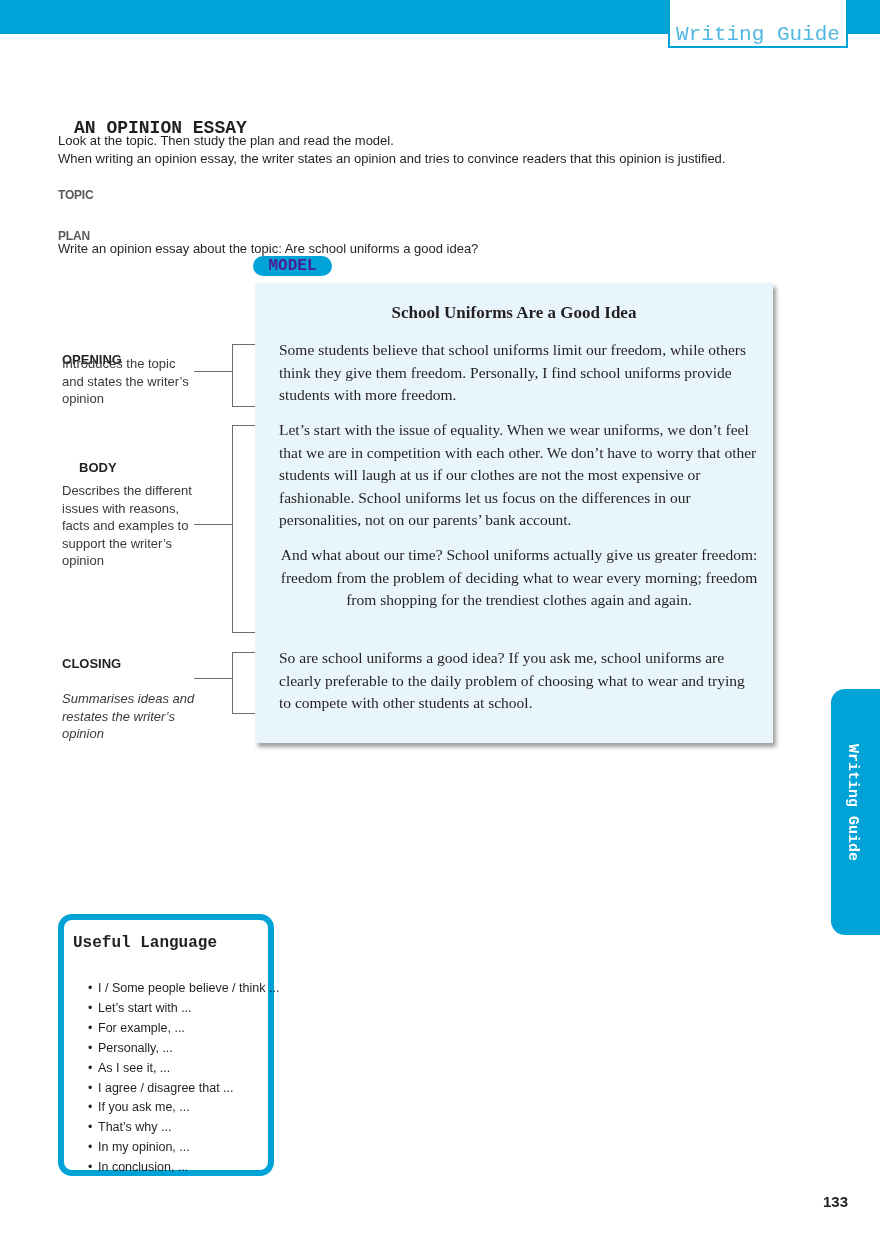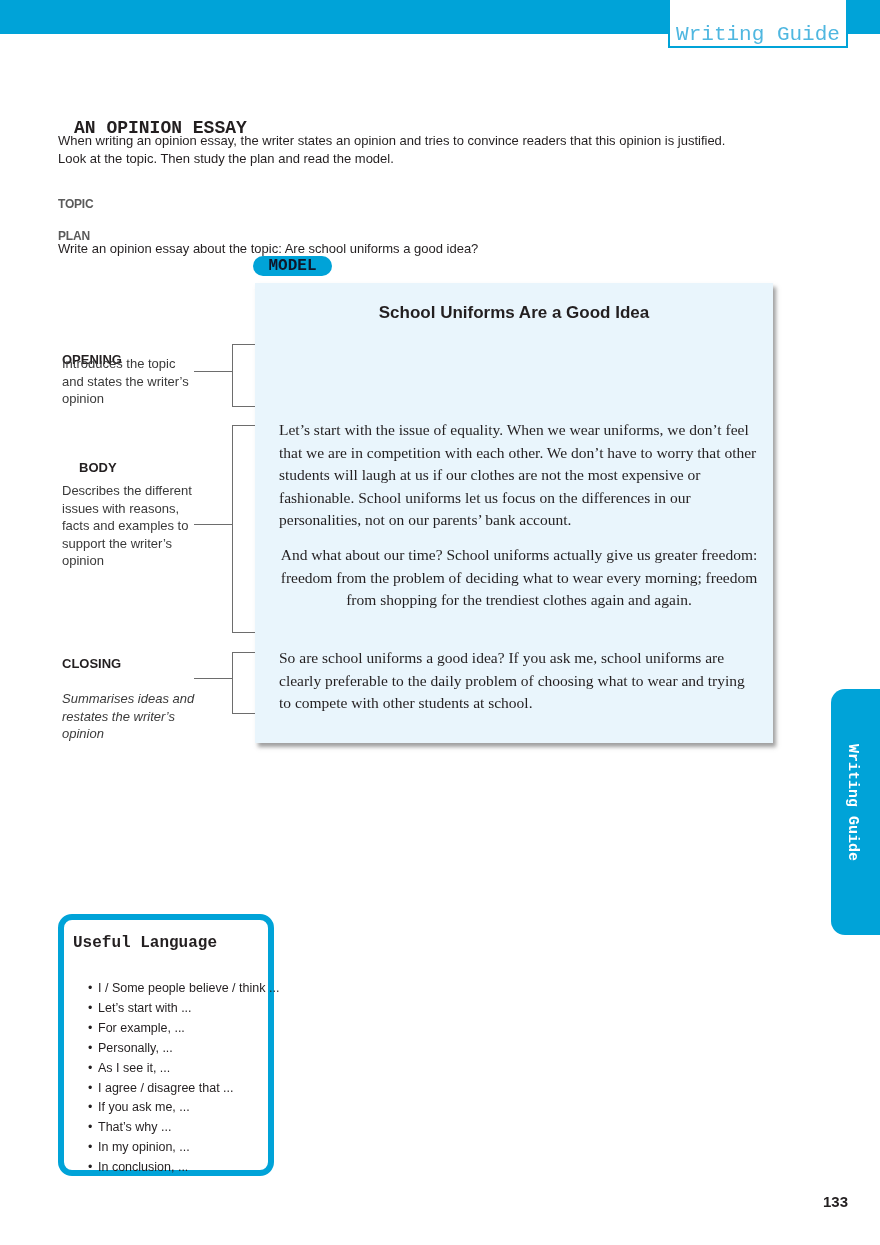--- a/index.html
+++ b/index.html
@@ -20,30 +20,30 @@
   .h1 {
     position: absolute; left: 58px; top: 102px; margin: 16px;
     font-family: "Liberation Mono", monospace; font-weight: bold; font-size: 18px; color: #231f20;
   }
   .intro { position: absolute; left: 58px; top: 132px; width: 700px; font-size: 13px; line-height: 18px; color: #231f20; }
   .sublabel { position: absolute; left: 58px; font-size: 12px; font-weight: bold; color: #5a5a5a; letter-spacing: -0.2px; }
   .topic-text { position: absolute; left: 58px; top: 200px; font-size: 13px; color: #231f20; margin-top: 41px; }
 
   .model-pill {
     position: absolute; left: 253px; top: 256px; width: 79px; height: 20px; border-radius: 10px;
-    background: #00a3d8; color: #0f172a; text-align: center;
+    background: #00a3d8; color: #4c1d95; text-align: center;
     font-family: "Liberation Mono", monospace; font-weight: bold; font-size: 16px; line-height: 20px;
   }
   .model-box {
     position: absolute; left: 255px; top: 283px; width: 518px; height: 460px;
     background: #e9f5fc; box-shadow: 3px 4px 4px rgba(80,80,80,0.55);
   }
   .model-title {
     position: absolute; left: 0; right: 0; top: 20px; text-align: center;
-    font-family: Liberation Sans, sans-serif; font-weight: bold; font-size: 17px; color: #231f20;
+    font-family: Liberation Serif, serif; font-weight: bold; font-size: 17px; color: #231f20;
   }
   .para {
     position: absolute; left: 24px; width: 480px;
     font-family: "Liberation Serif", serif; font-size: 15.5px; line-height: 22.5px; color: #231f20;
   }
 
   .plan-head { position: absolute; left: 62px; font-size: 13px; font-weight: bold; color: #231f20; }
   .plan-desc { position: absolute; left: 62px; width: 135px; font-size: 13px; line-height: 17.5px; color: #3a3a3a; }
   .line { position: absolute; background: #6d6d6d; }
 
@@ -73,24 +73,24 @@
 </head>
 <body>
 
 <div class="top-bar"></div>
 <div class="header-tab">
   <span>Writing Guide</span>
 </div>
 
 <h1 class="h1">AN OPINION ESSAY</h1>
 <div class="intro">
+  <div>Look at the topic. Then study the plan and read the model.</div>
   <div>When writing an opinion essay, the writer states an opinion and tries to convince readers that this opinion is justified.</div>
-  <div>Look at the topic. Then study the plan and read the model.</div>
 </div>
-<div class="sublabel" style="top:197px;text-align:center;">TOPIC</div>
+<div class="sublabel" style="top:188px;text-align:center;">TOPIC</div>
 <div class="topic-text">Write an opinion essay about the topic: Are school uniforms a good idea?</div>
 <div class="sublabel" style="top:229px;">PLAN</div>
 
 <div class="plan-head" style="top:352px;">OPENING</div>
 <div class="plan-desc" style="top:355px;">Introduces the topic and states the writer’s opinion</div>
 
 <div class="plan-head" style="top:460px;padding-left:17px;">BODY</div>
 <div class="plan-desc" style="top:482px;">Describes the different issues with reasons, facts and examples to support the writer’s opinion</div>
 
 <div class="plan-head" style="top:632px;margin-top:24px;">CLOSING</div>
@@ -111,20 +111,21 @@
 <div>
   <div class="line" style="left:194px; top:678px; width:39px; height:1px;"></div>
   <div class="line" style="left:232px; top:652px; width:1px; height:62px;"></div>
   <div class="line" style="left:232px; top:652px; width:23px; height:1px;"></div>
   <div class="line" style="left:232px; top:713px; width:23px; height:1px;"></div>
 </div>
 
 <div class="model-pill">MODEL</div>
 <div class="model-box">
   <div class="model-title">School Uniforms Are a Good Idea</div>
+  <div class="para" style="top:56px;">Some students believe that school uniforms limit our freedom, while others think they give them freedom. Personally, I find school uniforms provide students with more freedom.</div>
   <div class="para" style="top:136px;">Let’s start with the issue of equality. When we wear uniforms, we don’t feel that we are in competition with each other. We don’t have to worry that other students will laugh at us if our clothes are not the most expensive or fashionable. School uniforms let us focus on the differences in our personalities, not on our parents’ bank account.</div>
   <div class="para" style="top:261px;text-align:center;">And what about our time? School uniforms actually give us greater freedom: freedom from the problem of deciding what to wear every morning; freedom from shopping for the trendiest clothes again and again.</div>
   <div class="para" style="top:364px;">So are school uniforms a good idea? If you ask me, school uniforms are clearly preferable to the daily problem of choosing what to wear and trying to compete with other students at school.</div>
 </div>
 
 <div class="side-tab">
   <span>Writing Guide</span>
 </div>
 
 <div class="useful-box">

